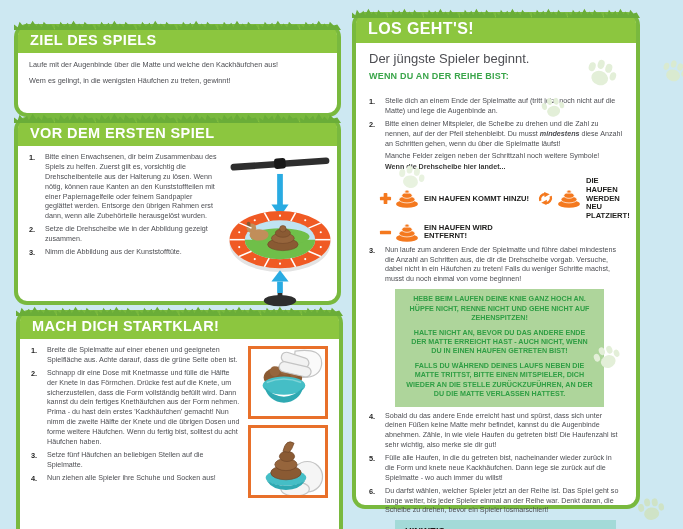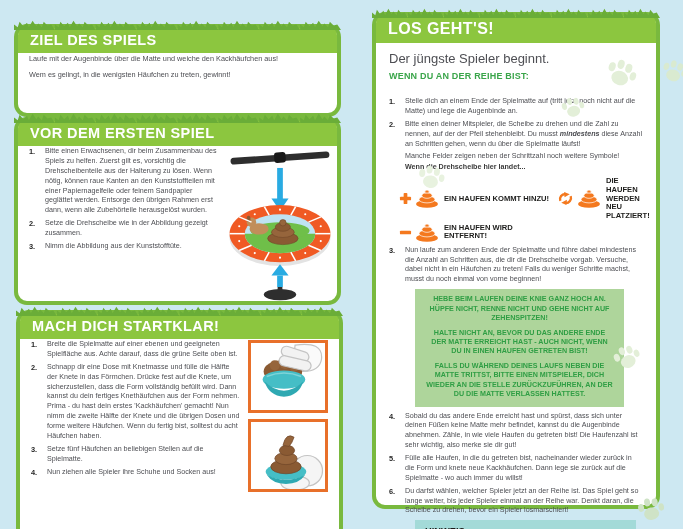--- a/index.html
+++ b/index.html
@@ -9,28 +9,28 @@
     font-family:"Liberation Sans",sans-serif;
     -webkit-font-smoothing:antialiased;
   }
   .panel{
     position:absolute;background:#fff;border:4px solid #79b93e;
     border-radius:13px;box-sizing:border-box;
   }
   .p1{left:14px;top:24px;width:327px;height:93px;}
   .p2{left:14px;top:117px;width:327px;height:188px;}
   .p3{left:16px;top:310px;width:327px;height:260px;}
-  .pr{left:372px;top:12px;width:288px;height:497px;}
+  .pr{left:352px;top:12px;width:288px;height:497px;}
 
   .header{position:relative;background:#8cc63f;padding:4px 12px 5px;border-radius:7px 7px 0 0;}
   .grass{position:absolute;left:-4px;top:-9px;width:calc(100% + 8px);height:11px;display:block;}
   .title{font-size:14.5px;font-weight:bold;color:#ffffff;letter-spacing:.4px;}
   .pr .title{font-size:16px;}
 
-  .content{padding:1px 11px 8px;position:relative;}
+  .content{padding:7px 11px 8px;position:relative;}
   .p1 .content p{font-size:7.3px;line-height:1.4;color:#4d4e53;margin:0 0 6px;}
 
   .step{display:flex;margin-bottom:3px;}
   .num{flex:0 0 16px;width:16px;font-weight:bold;font-size:7.4px;color:#272727;line-height:1.38;}
   .txt{flex:1;font-size:7.15px;line-height:1.38;color:#4d4e53;}
 
   .p2 .content{display:flex;padding-right:6px;}
   .p2-text{width:190px;flex:0 0 190px;}
   .spinner-col{flex:1;display:flex;align-items:flex-start;justify-content:center;}
 

